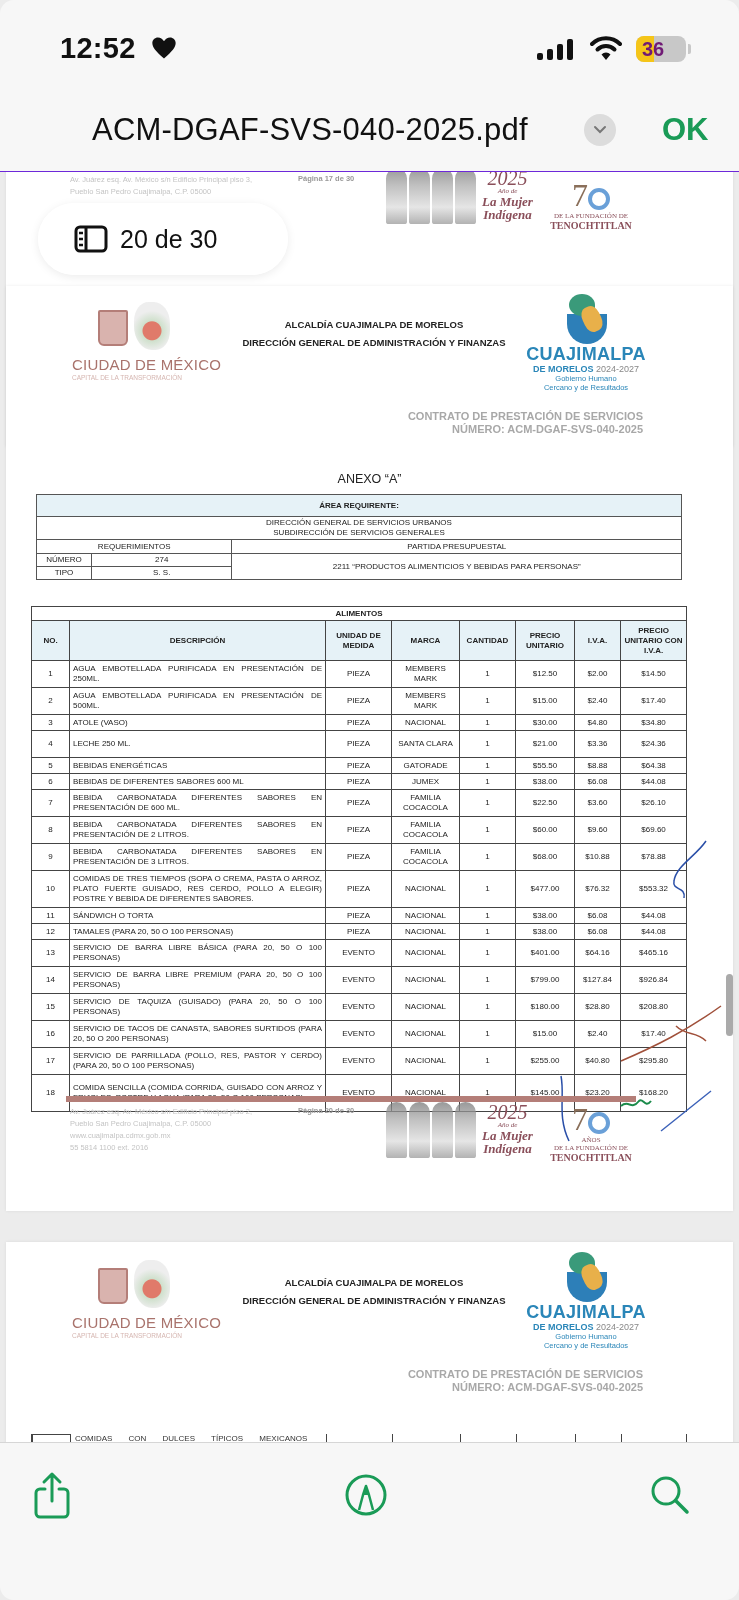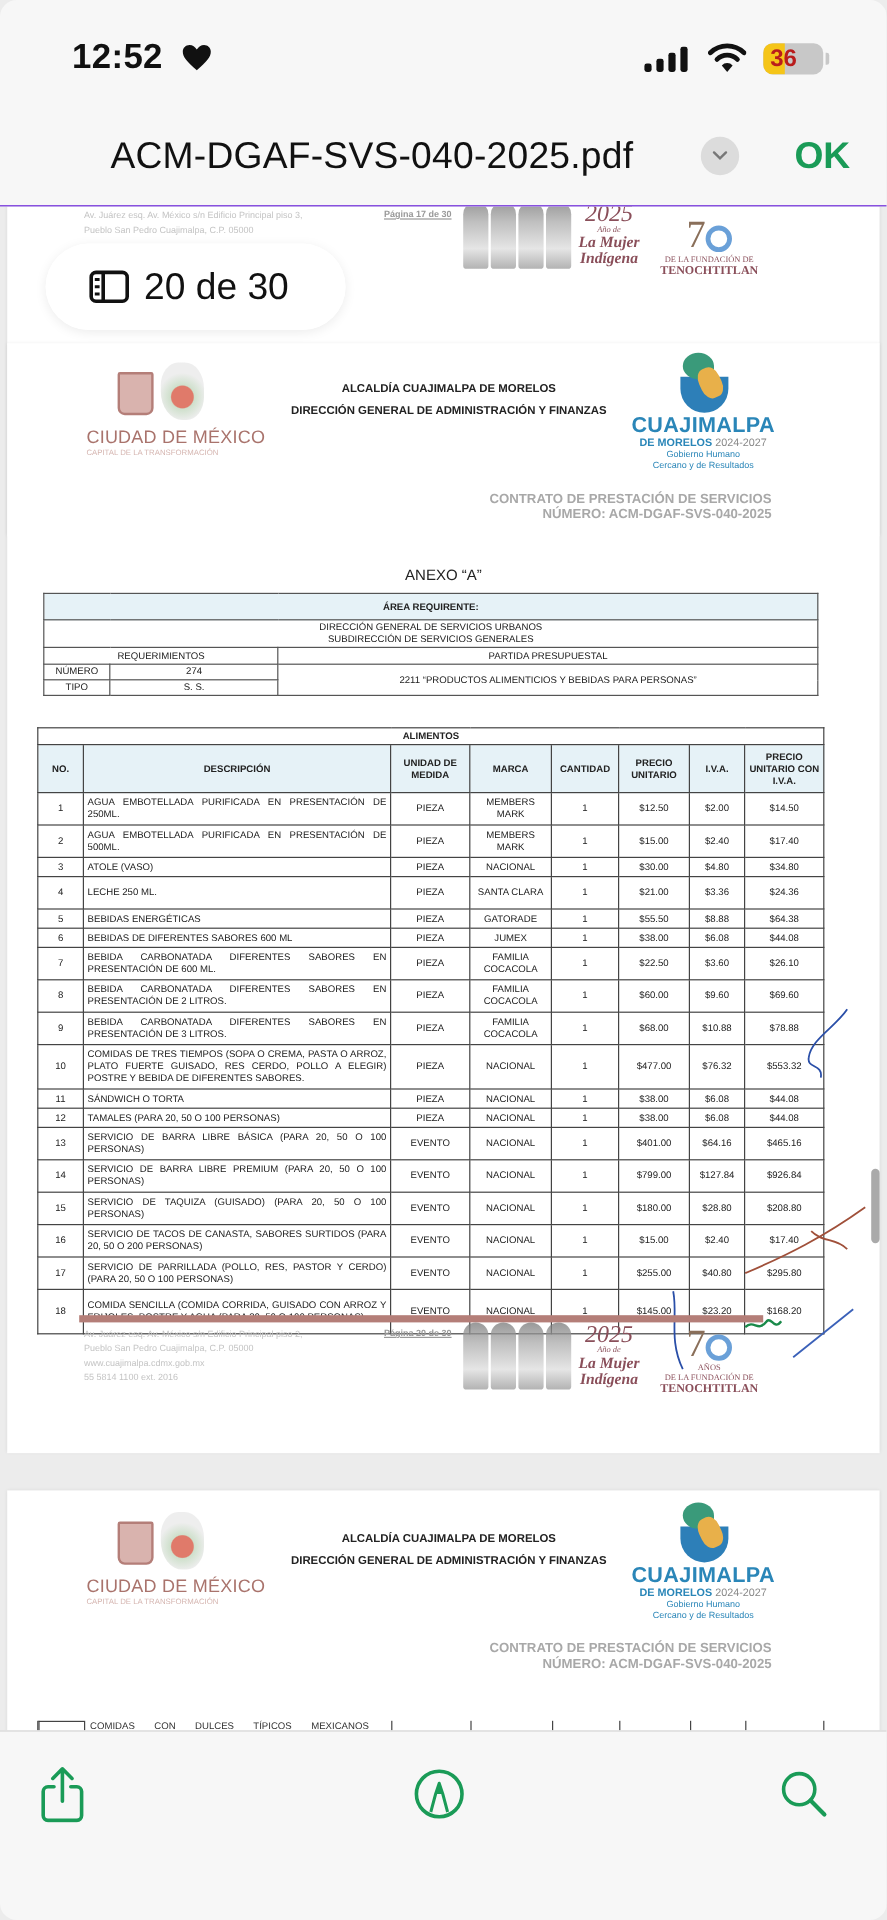--- a/index.html
+++ b/index.html
@@ -8,40 +8,40 @@
 
   
   .status-bar { position: absolute; top: 0; left: 0; width: 739px; height: 100px; background: #f7f7f7; z-index: 20; }
   .time { position: absolute; left: 60px; top: 32px; font-size: 29px; font-weight: bold; letter-spacing: 0.3px; }
   .heart { position: absolute; left: 150px; top: 34px; width: 28px; height: 28px; }
   .signal { position: absolute; left: 537px; top: 38px; display: flex; align-items: flex-end; gap: 4px; height: 22px; }
   .signal span { width: 6px; background: #111; border-radius: 2px; }
   .wifi { position: absolute; left: 590px; top: 34px; width: 32px; height: 28px; }
   .battery { position: absolute; left: 636px; top: 36px; width: 50px; height: 26px; border-radius: 8px; background: #c8c8c8; overflow: hidden; }
   .battery .fill { position: absolute; left: 0; top: 0; bottom: 0; width: 36%; background: #f5c518; }
-  .battery .num { position: absolute; left: 0; right: 16px; top: 2px; text-align: center; font-size: 20px; font-weight: bold; color: #b91c1c; }
+  .battery .num { position: absolute; left: 0; right: 16px; top: 2px; text-align: center; font-size: 20px; font-weight: bold; color: #701a75; }
   .battery-tip { position: absolute; left: 688px; top: 44px; width: 3px; height: 10px; background: #c8c8c8; border-radius: 0 2px 2px 0; }
 
   
   .title-bar { position: absolute; top: 100px; left: 0; width: 739px; height: 72px; background: #f7f7f7; border-bottom: 1px solid #6d28d9; z-index: 20; }
   .doc-title { position: absolute; left: 92px; top: 12px; font-size: 31px; font-weight: normal; letter-spacing: 0.2px; }
   .title-chevron { position: absolute; left: 584px; top: 14px; width: 32px; height: 32px; border-radius: 50%; background: #dcdcdc; display: flex; align-items: center; justify-content: center; }
   .ok-btn { position: absolute; left: 662px; top: 12px; font-size: 31px; color: #1a9b57; font-weight: bold; }
 
   
   .doc-area { position: absolute; top: 172px; left: 0; width: 739px; height: 1270px; overflow: hidden; }
   .page { position: absolute; left: 6px; width: 727px; background: #fff; box-shadow: 0 0 3px rgba(0,0,0,0.08); }
   .page-prev { top: -120px; height: 395px; }
   .page-cur { top: 114px; height: 925px; }
   .page-next { top: 1070px; height: 400px; }
 
   
   .footer-bar { position: absolute; left: 60px; width: 570px; height: 6px; background: #b47e78; }
   .footer-addr { position: absolute; left: 64px; font-size: 7.5px; color: #c4c4c4; line-height: 12px; }
-  .footer-page { position: absolute; left: 314px; font-size: 7.5px; color: #999; font-weight: bold; text-decoration: underline; }
+  .footer-page { position: absolute; left: 292px; font-size: 7.5px; color: #999; font-weight: bold; }
   .mujer-logo { position: absolute; left: 380px; width: 160px; height: 60px; font-style: italic; }
   .mujer-figs { position: absolute; left: 0; top: 0; width: 90px; height: 56px; display: flex; gap: 2px; }
   .mujer-figs span { flex: 1; background: linear-gradient(#777 0, #aaa 30%, #ddd 70%, #999 100%); border-radius: 12px 12px 3px 3px; opacity: 0.75; }
   .mujer-text { position: absolute; left: 96px; top: 0; color: #8a4f5a; text-align: center; font-family: "Liberation Serif", serif; line-height: 1; }
   .mujer-text .y { font-size: 20px; }
   .mujer-text .s { font-size: 7px; }
   .mujer-text .m { font-size: 13px; font-weight: bold; }
   .teno-logo { position: absolute; left: 540px; width: 90px; height: 64px; text-align: center; font-family: "Liberation Serif", serif; color: #8a4f5a; }
   .teno-logo .seventy { font-size: 32px; line-height: 34px; color: #8a6f5a; }
   .teno-logo .seventy b { display: inline-block; width: 22px; height: 22px; border-radius: 50%; border: 4px solid #6aa0d8; vertical-align: middle; }
@@ -83,21 +83,21 @@
   .main-table tr.r1 td { height: 16px; }
   .main-table tr.r2 td { height: 27px; }
   .main-table tr.r3 td { height: 37px; }
 
   
   .next-row { position: absolute; left: 25px; top: 192px; width: 655px; height: 14px; font-size: 8px; color: #333; border-left: 1px solid #444; }
   .next-row .cell { position: absolute; top: 0; height: 14px; border-left: 1px solid #444; }
 
   
   .page-pill { position: absolute; left: 38px; top: 203px; width: 250px; height: 72px; border-radius: 36px; background: rgba(255,255,255,0.96); box-shadow: 0 2px 10px rgba(0,0,0,0.08); z-index: 25; display: flex; align-items: center; padding-left: 36px; gap: 12px; }
-  .page-pill .lbl { font-size: 31px; color: #111; }
+  .page-pill .lbl { font-size: 25px; color: #111; }
 
   
   .scroll-thumb { position: absolute; left: 726px; top: 974px; width: 7px; height: 62px; border-radius: 4px; background: #aaa; z-index: 22; }
 
   
   .toolbar { position: absolute; top: 1442px; left: 0; width: 739px; height: 158px; background: #f7f7f7; border-top: 1px solid #d6d6d6; z-index: 20; }
   .tb-btn { position: absolute; top: 28px; width: 48px; height: 48px; display: flex; align-items: center; justify-content: center; cursor: pointer; }
 </style>
 </head>
 <body>

